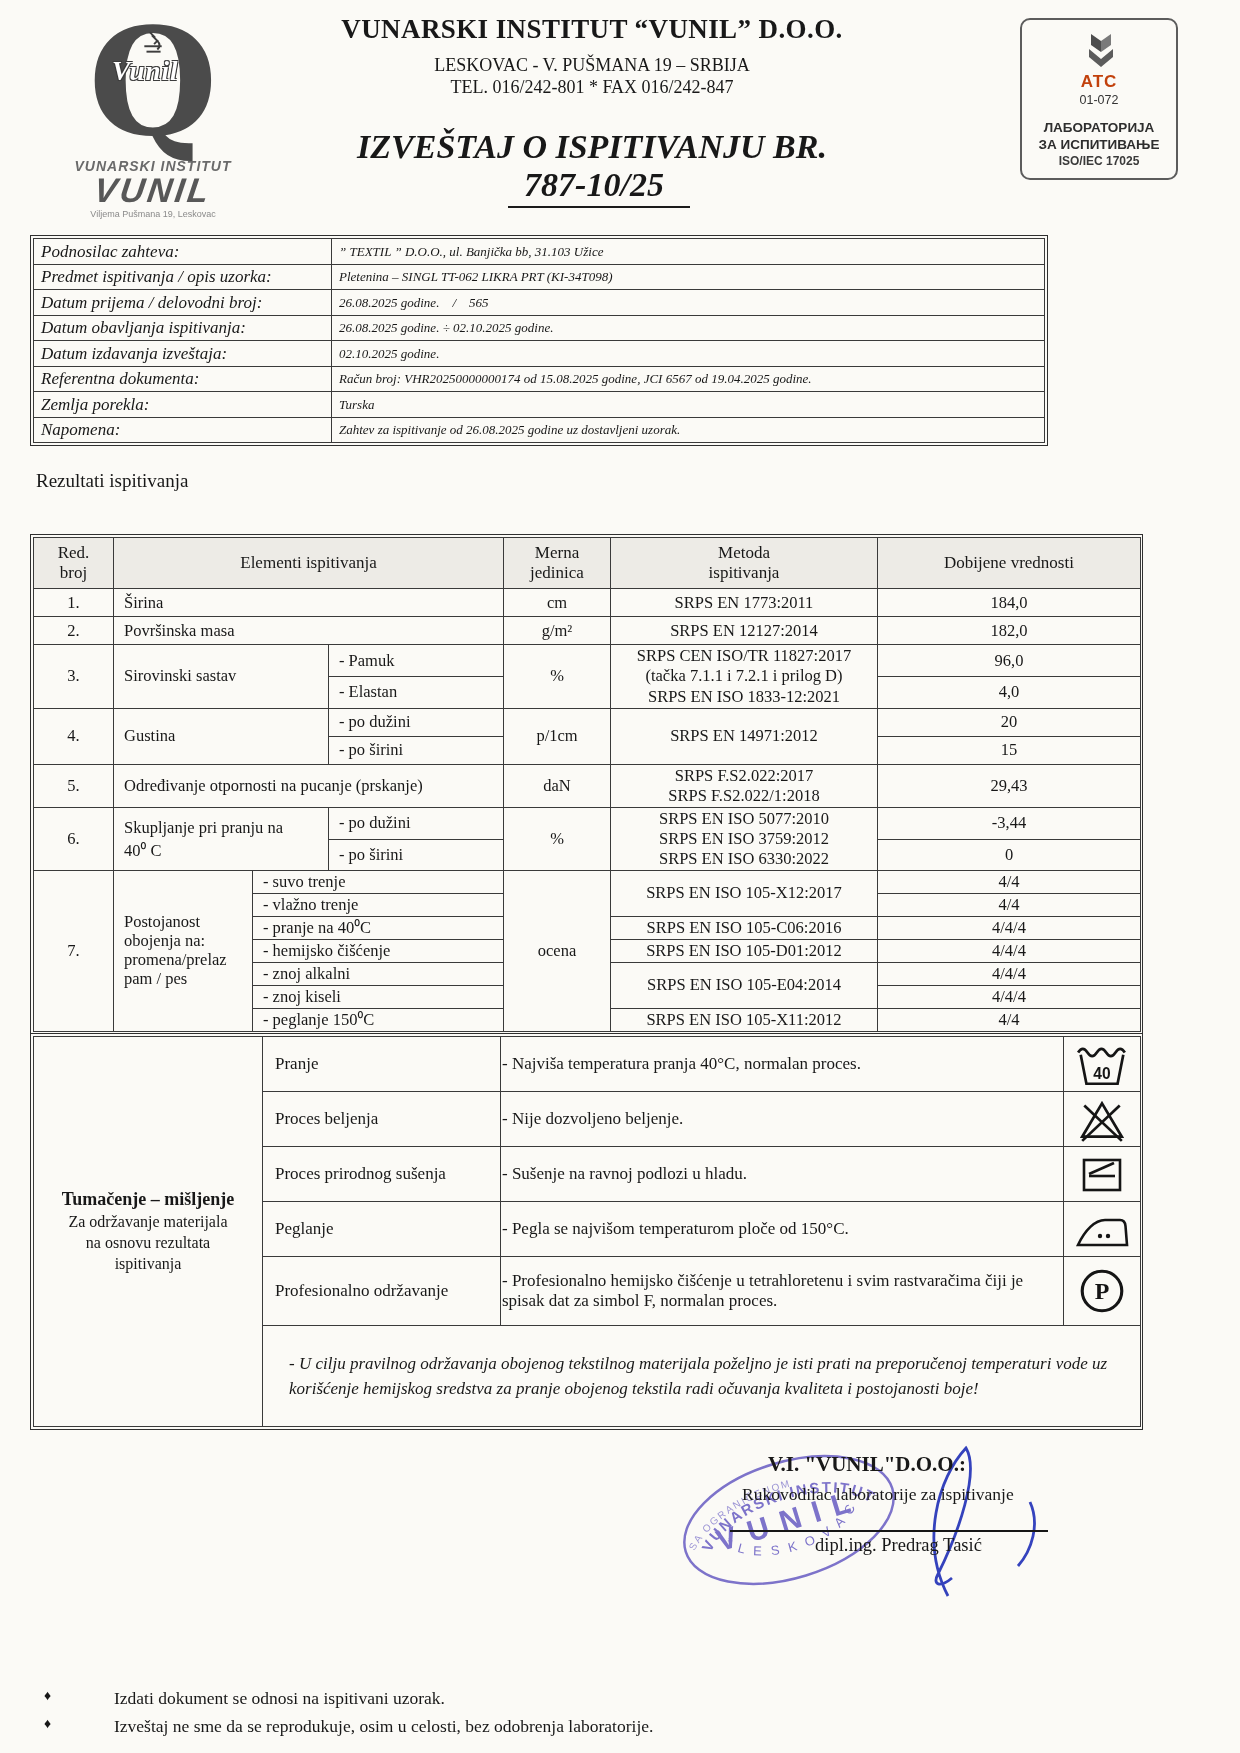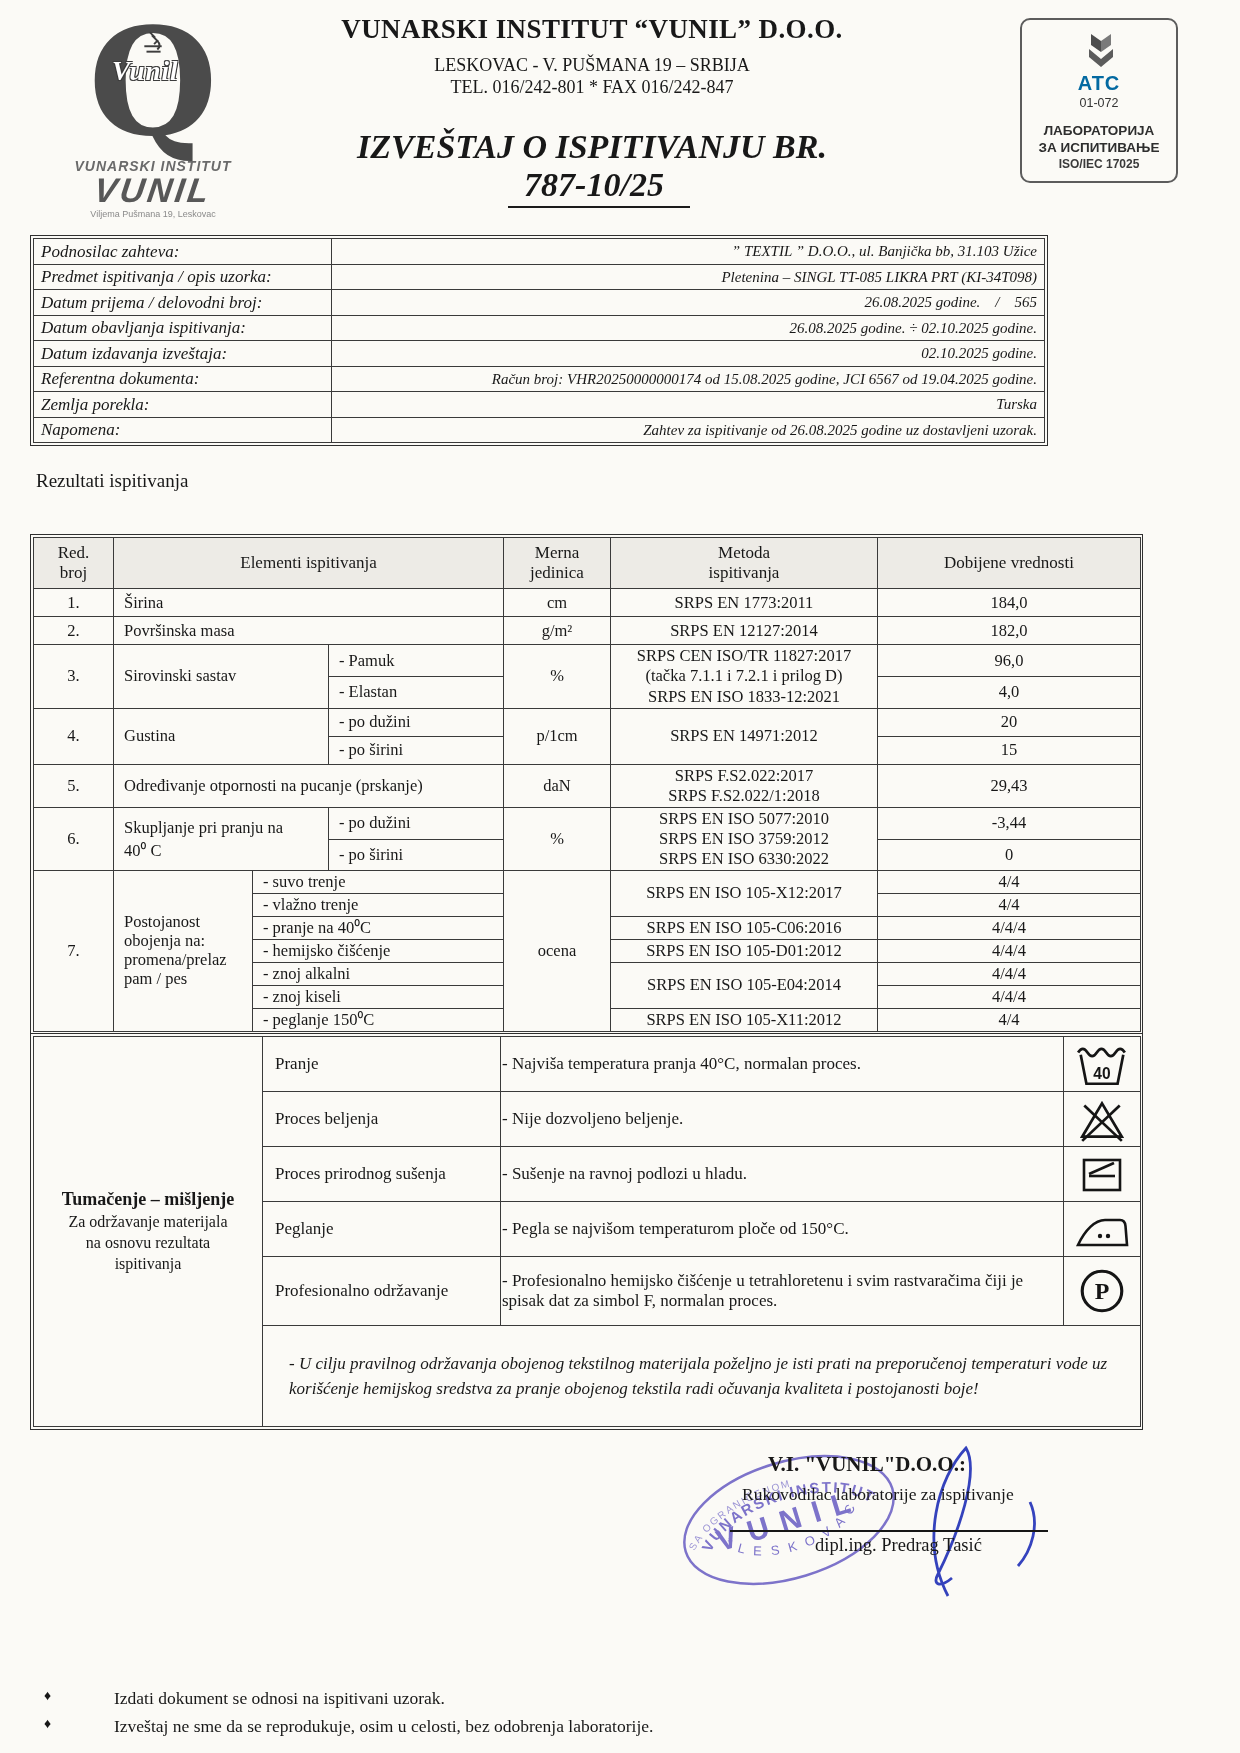--- a/index.html
+++ b/index.html
@@ -23,32 +23,32 @@
   .center-col{width:640px;text-align:center;padding-top:6px;}
   .inst-name{font-size:27px;font-weight:bold;letter-spacing:.4px;}
   .lab-name{font-size:19px;font-weight:bold;margin-top:3px;letter-spacing:.4px;}
   .inst-addr{font-size:18px;margin-top:10px;}
   .inst-tel{font-size:18px;margin-top:1px;}
   .report-line{margin-top:30px;font-style:italic;font-weight:bold;font-size:34px;text-align:center;}
   .report-no{display:inline-block;border-bottom:2.5px solid #1b1b1b;padding:0 26px 2px 16px;margin-left:14px;}
   .atc-col{margin-left:auto;margin-right:62px;padding-top:10px;}
   .atc-box{width:146px;border:2px solid #5c5c5c;border-radius:10px;text-align:center;
     font-family:"Liberation Sans",sans-serif;padding:10px 4px 10px;}
-  .atc-name{font-weight:bold;font-size:20px;letter-spacing:1px;color:#0369a1;margin-top:2px;}
+  .atc-name{font-weight:bold;font-size:17px;letter-spacing:1px;color:#c2410c;margin-top:2px;}
   .atc-no{font-size:12.5px;color:#333;margin-top:1px;}
   .atc-lab{font-size:13.5px;font-weight:bold;color:#2e2e2e;margin-top:13px;line-height:1.25;}
   .atc-iso{font-size:12px;font-weight:bold;color:#3a3a3a;}
   
   .tbl-wrap{border:1.5px solid #2f2f2f;padding:2px;background:#fbfaf6;}
   table{border-collapse:collapse;table-layout:fixed;width:100%;}
   td,th{border:1.5px solid #3a3a3a;padding:1px 7px;vertical-align:middle;}
   .info-wrap{margin:16px 0 0 30px;width:1012px;font-style:italic;}
   .info-tbl td{font-size:17px;height:22.5px;}
   .info-tbl .lbl{width:283px;}
-  .info-tbl .val{font-size:15px;text-align:right;}
+  .info-tbl .val{font-size:13px;}
   .sec-title{margin:24px 0 0 36px;font-size:19px;}
   .res-wrap{margin:42px 0 0 30px;width:1107px;}
   .res-tbl{font-size:16.5px;}
   .res-tbl th{background:#edebe6;font-weight:normal;font-size:17px;text-align:center;line-height:1.2;height:48px;}
   .c{text-align:center;}
   .l{text-align:left;padding-left:10px;}
   .mth{text-align:center;line-height:1.22;}
   .res-tbl td{height:25px;}
   .r7 td{height:20px;line-height:1.15;}
   
@@ -127,21 +127,21 @@
 
   <div class="tbl-wrap info-wrap">
     <table class="info-tbl">
       <tbody>
         <tr>
           <td class="lbl">Podnosilac zahteva:</td>
           <td class="val">” TEXTIL ” D.O.O., ul. Banjička bb, 31.103 Užice</td>
         </tr>
         <tr>
           <td class="lbl">Predmet ispitivanja / opis uzorka:</td>
-          <td class="val">Pletenina – SINGL TT-085 LIKRA PRT (KI-34T098)</td>
+          <td class="val">Pletenina – SINGL TT-062 LIKRA PRT (KI-34T098)</td>
         </tr>
         <tr>
           <td class="lbl">Datum prijema / delovodni broj:</td>
           <td class="val">26.08.2025 godine.&nbsp;&nbsp;&nbsp;&nbsp;/&nbsp;&nbsp;&nbsp;&nbsp;565</td>
         </tr>
         <tr>
           <td class="lbl">Datum obavljanja ispitivanja:</td>
           <td class="val">26.08.2025 godine. ÷ 02.10.2025 godine.</td>
         </tr>
         <tr>

